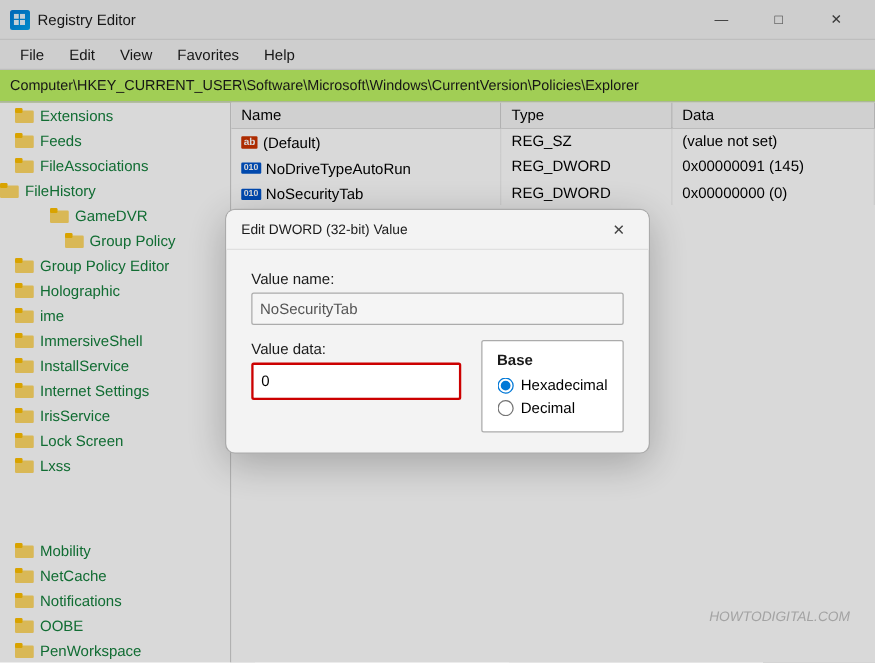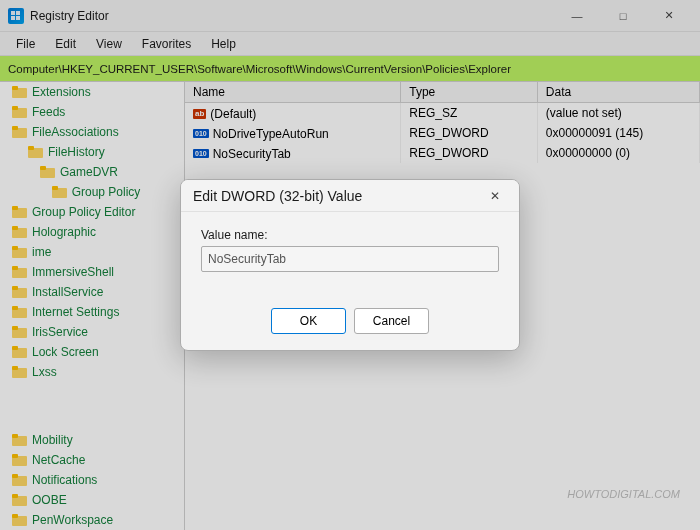--- a/index.html
+++ b/index.html
@@ -197,21 +197,21 @@
     .modal-title-bar {
       background: #f3f3f3;
       height: 32px;
       display: flex;
       align-items: center;
       padding: 0 12px;
       border-bottom: 1px solid #e0e0e0;
     }
     .modal-title-text {
       flex: 1;
-      font-size: 14px;
+      font-size: 11px;
       color: #1a1a1a;
     }
     .modal-close-btn {
       width: 24px;
       height: 24px;
       display: flex;
       align-items: center;
       justify-content: center;
       cursor: pointer;
       border-radius: 4px;
@@ -389,21 +389,21 @@
     </svg>
         <span>Feeds</span>
       </div>
       <div class="tree-item" style="padding-left: 12px;">
         <svg class="folder-icon" width="16" height="14" viewBox="0 0 16 14">
       <rect x="0" y="3" width="15" height="10" rx="1" fill="#ffd966"></rect>
       <rect x="0" y="1" width="6" height="4" rx="1" fill="#ffc000"></rect>
     </svg>
         <span>FileAssociations</span>
       </div>
-      <div class="tree-item" style="padding-left: 28px;">
+      <div class="tree-item" style="padding-left: 0;">
         <svg class="folder-icon" width="16" height="14" viewBox="0 0 16 14">
       <rect x="0" y="3" width="15" height="10" rx="1" fill="#ffd966"></rect>
       <rect x="0" y="1" width="6" height="4" rx="1" fill="#ffc000"></rect>
     </svg>
         <span>FileHistory</span>
       </div>
       <div class="tree-item" style="padding-left: 12px; margin-left: 28px;">
         <svg class="folder-icon" width="16" height="14" viewBox="0 0 16 14">
       <rect x="0" y="3" width="15" height="10" rx="1" fill="#ffd966"></rect>
       <rect x="0" y="1" width="6" height="4" rx="1" fill="#ffc000"></rect>
@@ -566,21 +566,36 @@
   <div class="modal">
     <div class="modal-title-bar">
       <span class="modal-title-text">Edit DWORD (32-bit) Value</span>
       <button class="modal-close-btn">✕</button>
     </div>
     <div class="modal-body">
       <div class="form-group">
         <label class="form-label">Value name:</label>
         <input class="form-input readonly" type="text" readonly="" value="NoSecurityTab" style="">
       </div>
-    </div>
-    <div class="modal-footer">
-      <button class="btn primary">OK</button>
-      <button class="btn">Cancel</button>
+      <div class="value-data-row">
+        <div class="value-data-group">
+          <label class="form-label">Value data:</label>
+          <div class="value-data-input-wrapper">
+            <input class="value-data-input" type="text" value="0" style="">
+          </div>
+        </div>
+        <div class="base-group">
+          <div class="base-label">Base</div>
+          <label class="radio-item">
+            <input type="radio" name="base" checked="" style="">
+            <span>Hexadecimal</span>
+          </label>
+          <label class="radio-item">
+            <input type="radio" name="base" style="">
+            <span>Decimal</span>
+          </label>
+        </div>
+      </div>
     </div>
   </div>
 </div>
 
 <div class="watermark">HOWTODIGITAL.COM</div>
 
 </body></html>

